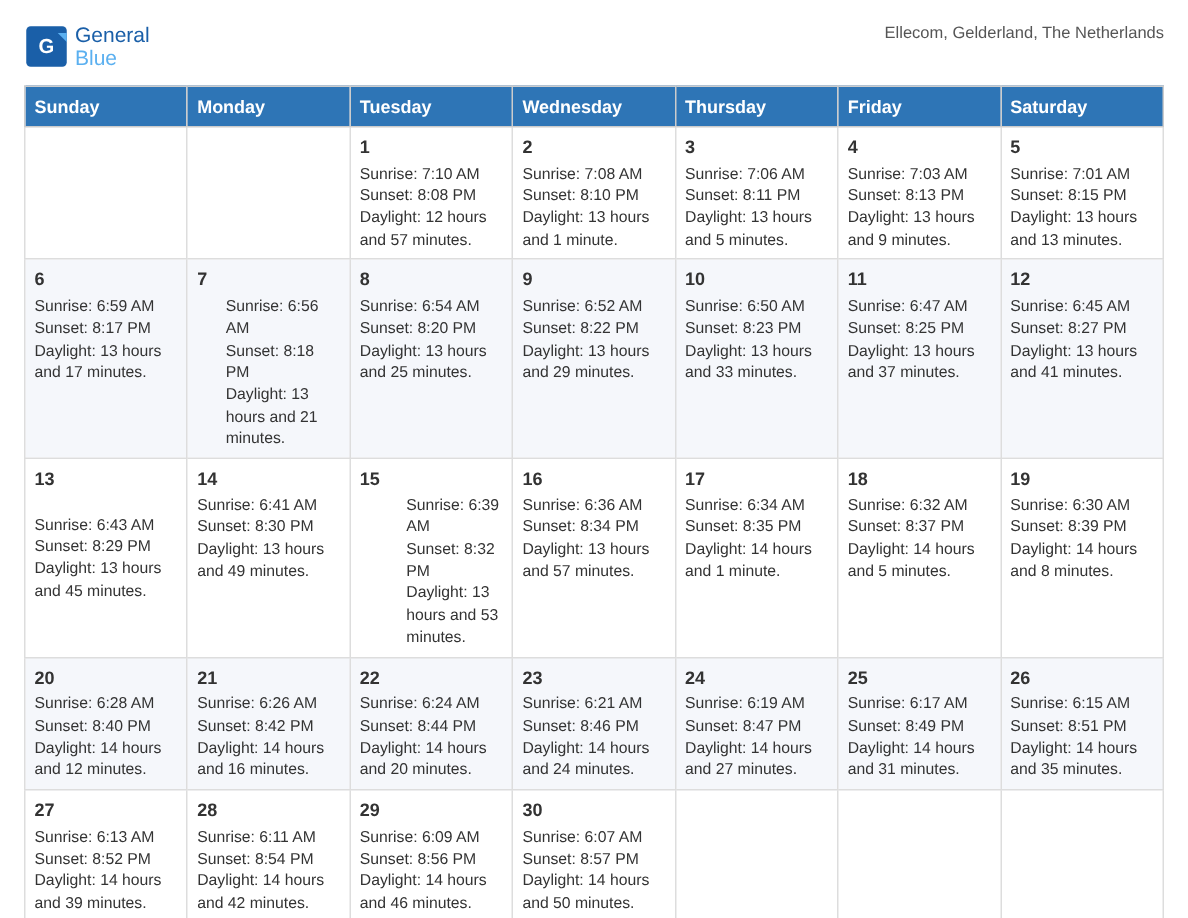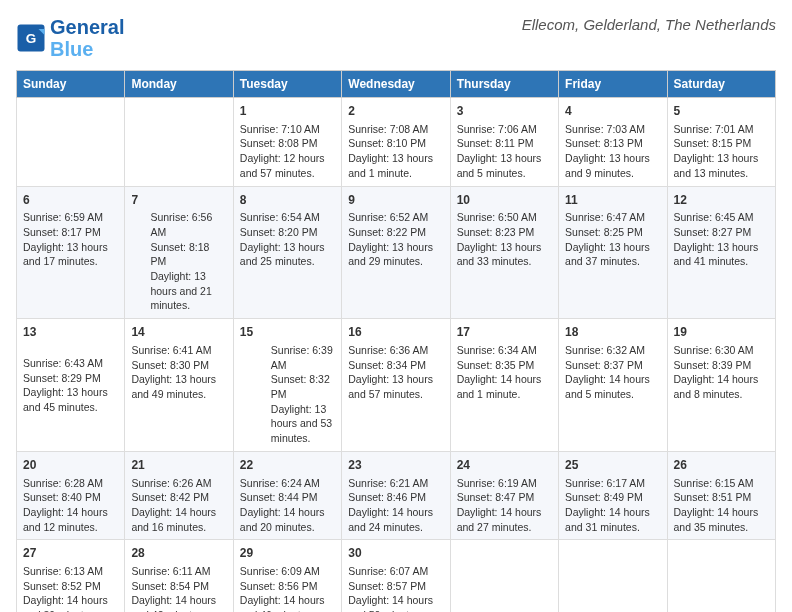--- a/index.html
+++ b/index.html
@@ -14,45 +14,44 @@
       display: flex;
       justify-content: space-between;
       align-items: flex-start;
       margin-bottom: 10px;
     }
     .logo {
       display: flex;
       align-items: center;
     }
     .logo-text {
-      font-size: 20px;
-      font-weight: bold;
+      font-size: 14px;
+      font-weight: normal;
       color: #333;
       line-height: 1.1;
     }
     .logo-text span {
       color: #1a5fa8;
     }
     .logo-icon {
       width: 30px;
       height: 30px;
       margin-right: 4px;
     }
     .title-block {
       text-align: right;
     }
     .title-month {
       font-size: 36px;
       font-weight: bold;
       color: #333;
     }
     .title-location {
-      font-size: 15px;
+      font-size: 11px;
       color: #555;
-      font-style: italic;
     }
     table {
       width: 100%;
       border-collapse: collapse;
       font-size: 11px;
       border-radius: 14px;
     }
     thead tr th {
       background: #2E75B6;
       color: #fff;

